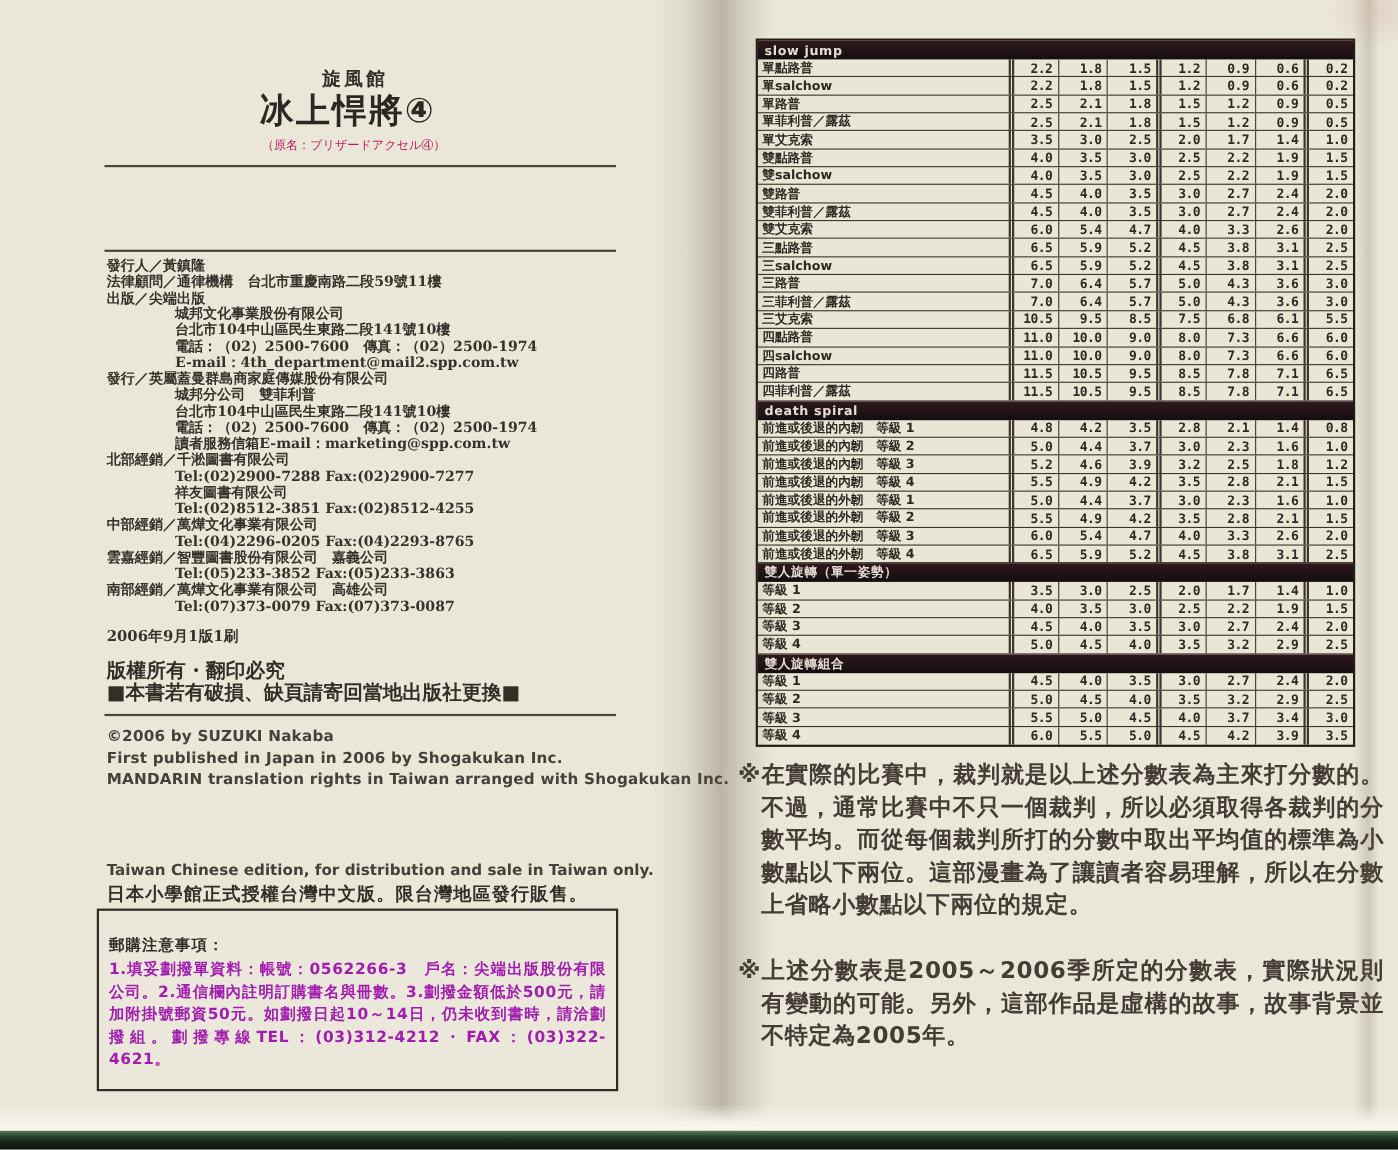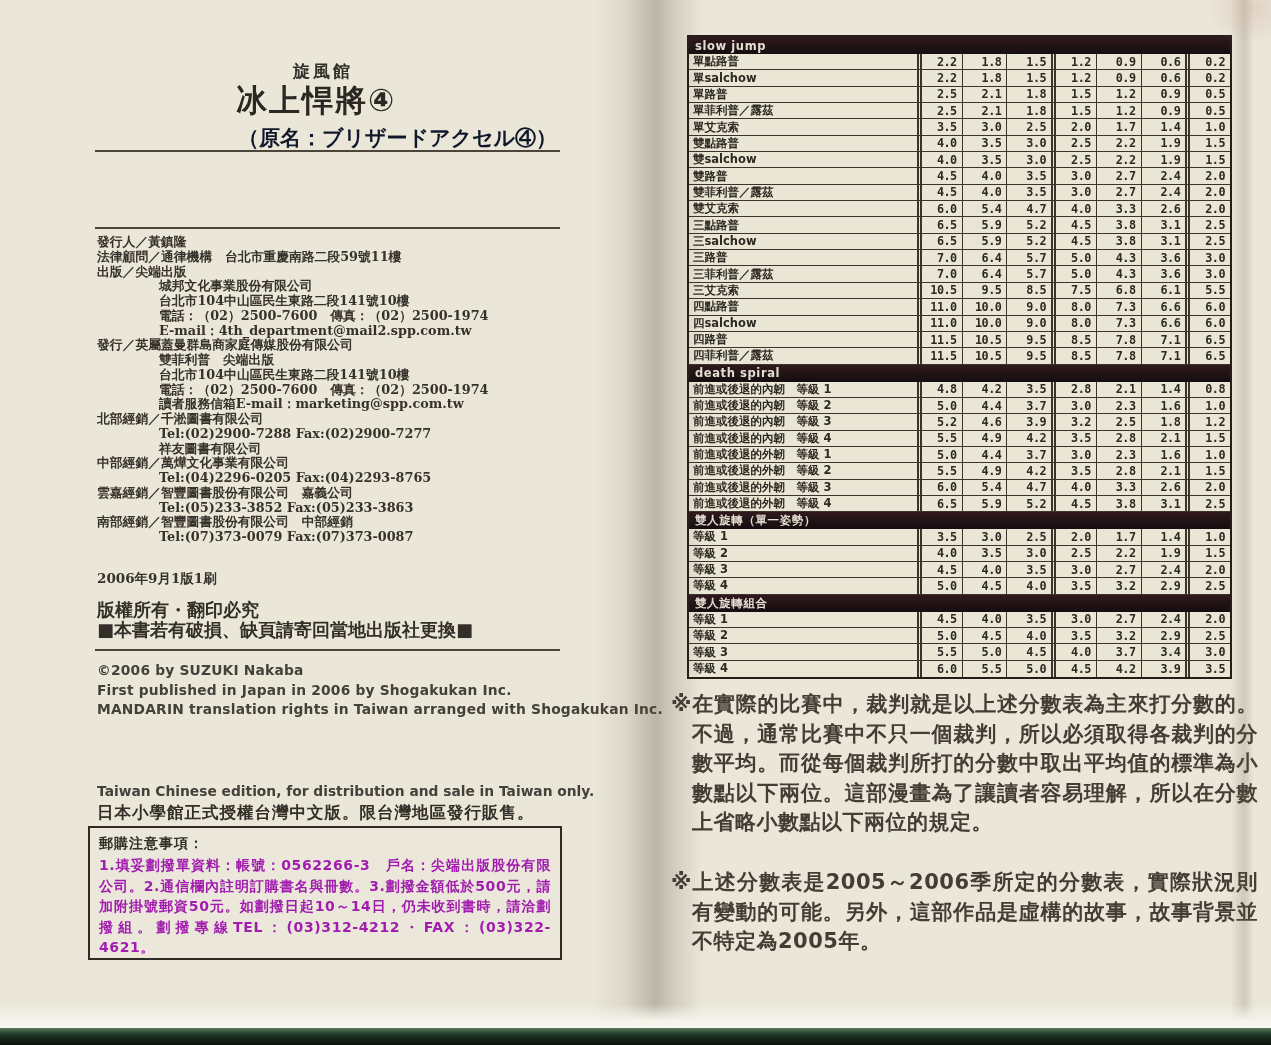--- a/index.html
+++ b/index.html
@@ -19,33 +19,33 @@
     background:linear-gradient(to bottom,rgba(250,249,242,0),#f5f3ea 70%,#f8f6ee);}
   #bottom-band{position:absolute;left:0;top:1028px;width:1271px;height:17px;
     background:linear-gradient(to bottom,#5d7a5f 0%,#27422c 30%,#16271a 60%,#0b120d 100%);}
   #corner-smudge{position:absolute;left:1205px;top:0;width:66px;height:46px;
     background:radial-gradient(ellipse at 70% 20%,rgba(205,160,148,0.30),rgba(205,160,148,0) 70%);}
   
   #left-page{position:absolute;left:0;top:0;width:600px;height:920px;}
   .serif{font-family:"DejaVu Serif","Liberation Serif",serif;}
   #imprint{position:absolute;left:293px;top:60px;font-size:17px;font-weight:bold;letter-spacing:3px;color:#332e28;}
   #book-title{position:absolute;left:236px;top:80px;font-size:31px;font-weight:bold;letter-spacing:2px;color:#2c2722;}
-  #original-title{position:absolute;left:238px;top:124px;font-size:21px;font-weight:700;color:#0f172a;}
+  #original-title{position:absolute;left:238px;top:124px;font-size:11px;font-weight:400;color:#be185d;}
   .hr{position:absolute;left:95px;width:465px;height:2px;background:#4c453b;}
   #hr1{top:150px;} #hr2{top:227px;} #hr3{top:649px;}
   #credits{position:absolute;left:97px;top:156px;font-size:13.5px;font-weight:bold;line-height:17.6px;color:#332e28;}
   #publishing{position:absolute;left:97px;top:235px;font-size:12.8px;line-height:14.75px;font-weight:600;color:#36312a;}
   #publishing .indent{padding-left:62px;}
   #edition-line{position:absolute;left:97px;top:570px;font-size:13.5px;font-weight:600;color:#36312a;}
   #rights-notice{position:absolute;left:97px;top:600px;font-size:18px;font-weight:bold;line-height:20px;color:#332e28;}
   #english-block{position:absolute;left:97px;top:661px;font-size:13.8px;line-height:19.6px;font-weight:600;color:#45403a;letter-spacing:0.2px;}
   #taiwan-block{position:absolute;left:97px;top:781px;font-size:13.8px;line-height:21px;font-weight:600;color:#45403a;}
   #taiwan-block .line:nth-child(2){font-size:16.5px;font-weight:bold;color:#332e28;letter-spacing:1px;}
   #mail-box{position:absolute;left:88px;top:826px;width:452px;height:116px;border:2.5px solid #2f2a23;
-    padding:7px 9px;background:rgba(255,255,255,0.06);}
+    padding:23px 9px;background:rgba(255,255,255,0.06);}
   #mail-box-title{font-size:14px;font-weight:bold;color:#332e28;margin-bottom:2px;letter-spacing:1px;}
   #mail-box-body{font-size:14px;font-weight:600;line-height:20.5px;color:#a21caf;letter-spacing:0.6px;text-align:justify;}
   .line{white-space:nowrap;}
   
   #score-table{position:absolute;left:687px;top:35px;width:545px;border:2.2px solid #241d17;background:#e9e6d6;box-sizing:border-box;}
   .tsection{height:17px;display:flex;align-items:center;padding-left:6px;
     background:linear-gradient(to bottom,#30191d,#140d0f);color:#e4ded2;
     font-size:11.5px;font-weight:bold;letter-spacing:0.6px;box-sizing:border-box;}
   .trow{display:grid;grid-template-columns:228px repeat(7,1fr);height:16.35px;
     border-bottom:1.4px solid #3b342c;box-sizing:border-box;}
@@ -76,32 +76,33 @@
 
     <div id="publishing" class="serif">
         <div class="line">發行人／黃鎮隆</div>
         <div class="line">法律顧問／通律機構　台北市重慶南路二段59號11樓</div>
         <div class="line">出版／尖端出版</div>
         <div class="line indent">城邦文化事業股份有限公司</div>
         <div class="line indent">台北市104中山區民生東路二段141號10樓</div>
         <div class="line indent">電話：（02）2500-7600　傳真：（02）2500-1974</div>
         <div class="line indent">E-mail：4th_department@mail2.spp.com.tw</div>
         <div class="line">發行／英屬蓋曼群島商家庭傳媒股份有限公司</div>
-        <div class="line indent">雙菲利普　尖端出版</div>
+        <div class="line indent">城邦分公司　雙菲利普</div>
         <div class="line indent">台北市104中山區民生東路二段141號10樓</div>
         <div class="line indent">電話：（02）2500-7600　傳真：（02）2500-1974</div>
         <div class="line indent">讀者服務信箱E-mail：marketing@spp.com.tw</div>
         <div class="line">北部經銷／千淞圖書有限公司</div>
         <div class="line indent">Tel:(02)2900-7288 Fax:(02)2900-7277</div>
         <div class="line indent">祥友圖書有限公司</div>
+        <div class="line indent">Tel:(02)8512-3851 Fax:(02)8512-4255</div>
         <div class="line">中部經銷／萬燁文化事業有限公司</div>
         <div class="line indent">Tel:(04)2296-0205 Fax:(04)2293-8765</div>
         <div class="line">雲嘉經銷／智豐圖書股份有限公司　嘉義公司</div>
         <div class="line indent">Tel:(05)233-3852  Fax:(05)233-3863</div>
-        <div class="line">南部經銷／智豐圖書股份有限公司　中部經銷</div>
+        <div class="line">南部經銷／萬燁文化事業有限公司　高雄公司</div>
         <div class="line indent">Tel:(07)373-0079  Fax:(07)373-0087</div>
       </div>
 
     <div id="edition-line" class="serif">2006年9月1版1刷</div>
     <div id="rights-notice">
         <div class="line">版權所有・翻印必究</div>
         <div class="line">■本書若有破損、缺頁請寄回當地出版社更換■</div>
       </div>
 
     <div class="hr" id="hr3"></div>

